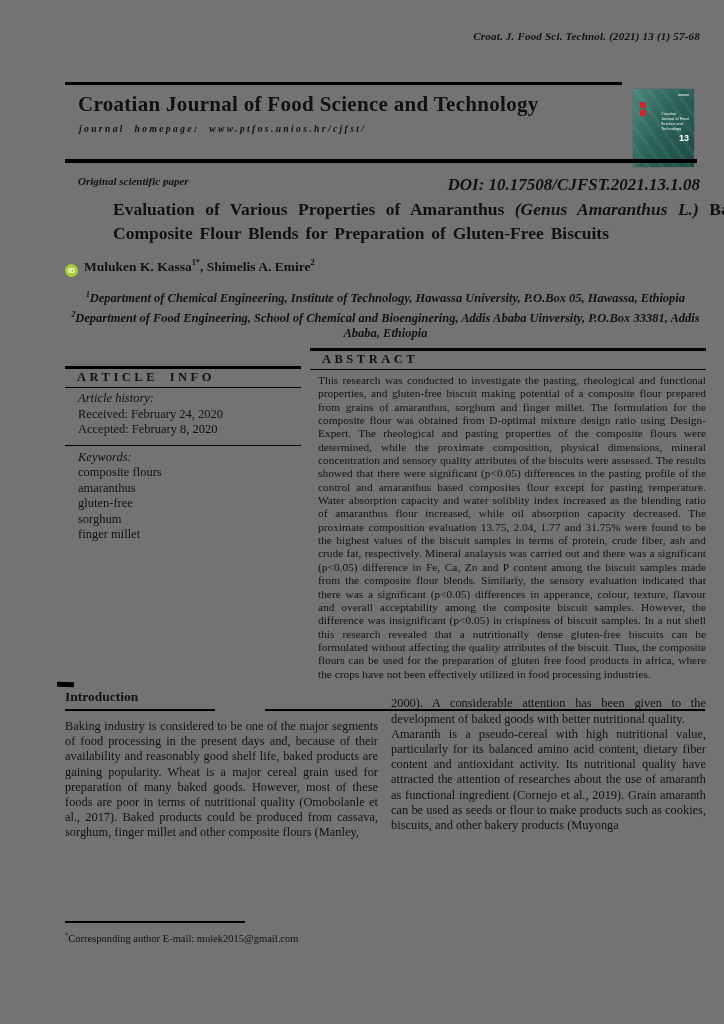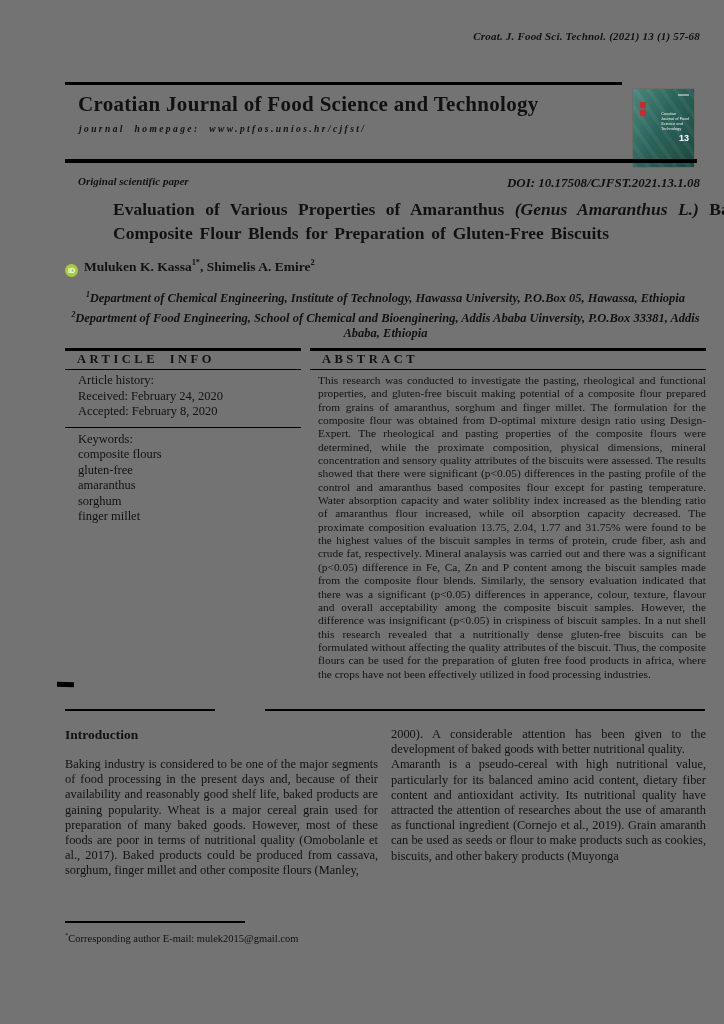--- a/index.html
+++ b/index.html
@@ -52,21 +52,21 @@
     font-family:"Liberation Sans", sans-serif;
   }
   .cover-issue {
     position:absolute; right:5px; top:44px;
     font-size:9px; font-weight:bold; color:#ffffff;
     font-family:"Liberation Sans", sans-serif;
   }
   .cover-topmark { position:absolute; right:5px; top:5px; width:11px; height:2px; background:rgba(255,255,255,0.45); }
 
   .article-type { position:absolute; left:78px; top:175px; font-size:11px; font-style:italic; font-weight:600; }
-  .doi          { position:absolute; right:24px; top:175px; font-size:13px; font-style:italic; font-weight:bold; }
+  .doi          { position:absolute; right:24px; top:175px; font-size:17px; font-style:italic; font-weight:bold; }
 
   .paper-title {
     position:absolute; left:65px; top:198px; width:641px;
     font-size:17.5px; font-weight:bold; line-height:23.5px;
     text-align:justify; word-spacing:2.5px;margin-left:48px;
   }
   .paper-title .it { font-style:italic; }
 
   .authors { position:absolute; left:65px; top:258px; font-size:13.5px; font-weight:bold; }
   .orcid {
@@ -79,37 +79,37 @@
   sup { font-size:62%; vertical-align:super; }
 
   .affiliations {
     position:absolute; left:65px; top:287px; width:641px;
     font-size:12.5px; font-style:italic; font-weight:bold; line-height:15.5px;
     text-align:center;
   }
 
   
   .info-abs { position:absolute; left:65px; top:348px; width:641px; display:flex; }
-  .col-left  { width:236px; margin-right:9px; }
+  .col-left  { width:236px; margin-right:9px;margin-top:18px; }
   .col-right { width:396px; }
   .col-header {
     border-top:3px solid #000; border-bottom:1.5px solid #000;
     font-size:12.5px; font-weight:bold; letter-spacing:3.5px; word-spacing:5px;
     padding:1px 0 2px 12px;
   }
   .history { padding:3px 0 7px 13px; border-bottom:1.5px solid #000; font-size:12.5px; line-height:15.5px; }
   .keywords { padding:4px 0 0 13px; font-size:12.5px; line-height:15.5px; }
-  .label-italic { }
+  .label-italic { font-style:italic; }
   .abstract-text {
     padding:4px 0 0 8px; font-size:11.4px; line-height:13.35px;
     text-align:justify;
   }
 
   
-  .body-cols { position:absolute; left:65px; top:727px; width:641px; display:flex; }
+  .body-cols { position:absolute; left:65px; top:689px; width:641px; display:flex;align-items:center; }
   .bcol-left  { width:313px; margin-right:13px; }
   .bcol-right { width:315px; }
   .section-heading { font-size:13.5px; font-weight:bold; margin-bottom:14px; }
   .body-par { font-size:12.4px; line-height:15.2px; text-align:justify; }
 
   .footnote-text { position:absolute; left:65px; top:931px; font-size:10.5px; }
   .scan-mark { position:absolute; left:57px; top:682px; width:17px; height:5px; background:#000; transform:rotate(2deg); }
 </style>
 </head>
 <body>
@@ -153,22 +153,22 @@
     <div class="col-left">
       <div class="col-header">ARTICLE INFO</div>
       <div class="history">
         <div class="label-italic">Article history:</div>
         <div>Received: February 24, 2020</div>
         <div>Accepted: February 8, 2020</div>
       </div>
       <div class="keywords">
         <div class="label-italic">Keywords:</div>
         <div>composite flours</div>
+        <div>amaranthus</div>
         <div>gluten-free</div>
-        <div>amaranthus</div>
         <div>sorghum</div>
         <div>finger millet</div>
       </div>
     </div>
     <div class="col-right">
       <div class="col-header">ABSTRACT</div>
       <div class="abstract-text">This research was conducted to investigate the pasting, rheological and functional properties, and gluten-free biscuit making potential of a composite flour prepared from grains of amaranthus, sorghum and finger millet. The formulation for the composite flour was obtained from D-optimal mixture design ratio using Design-Expert. The rheological and pasting properties of the composite flours were determined, while the proximate composition, physical dimensions, mineral concentration and sensory quality attributes of the biscuits were assessed. The results showed that there were significant (p&lt;0.05) differences in the pasting profile of the control and amaranthus based composites flour except for pasting temperature. Water absorption capacity and water soliblity index increased as the blending ratio of amaranthus flour increased, while oil absorption capacity decreased. The proximate composition evaluation 13.75, 2.04, 1.77 and 31.75% were found to be the highest values of the biscuit samples in terms of protein, crude fiber, ash and crude fat, respectively. Mineral analaysis was carried out and there was a significant (p&lt;0.05) difference in Fe, Ca, Zn and P content among the biscuit samples made from the composite flour blends. Similarly, the sensory evaluation indicated that there was a significant (p&lt;0.05) differences in apperance, colour, texture, flavour and overall acceptability among the composite biscuit samples. However, the difference was insignificant (p&lt;0.05) in crispiness of biscuit samples. In a nut shell this research revealed that a nutritionally dense gluten-free biscuits can be formulated without affecting the quality attributes of the biscuit. Thus, the composite flours can be used for the preparation of gluten free food products in africa, where the crops have not been effectively utilized in food processing industries.</div>
     </div>
   </div>
 

